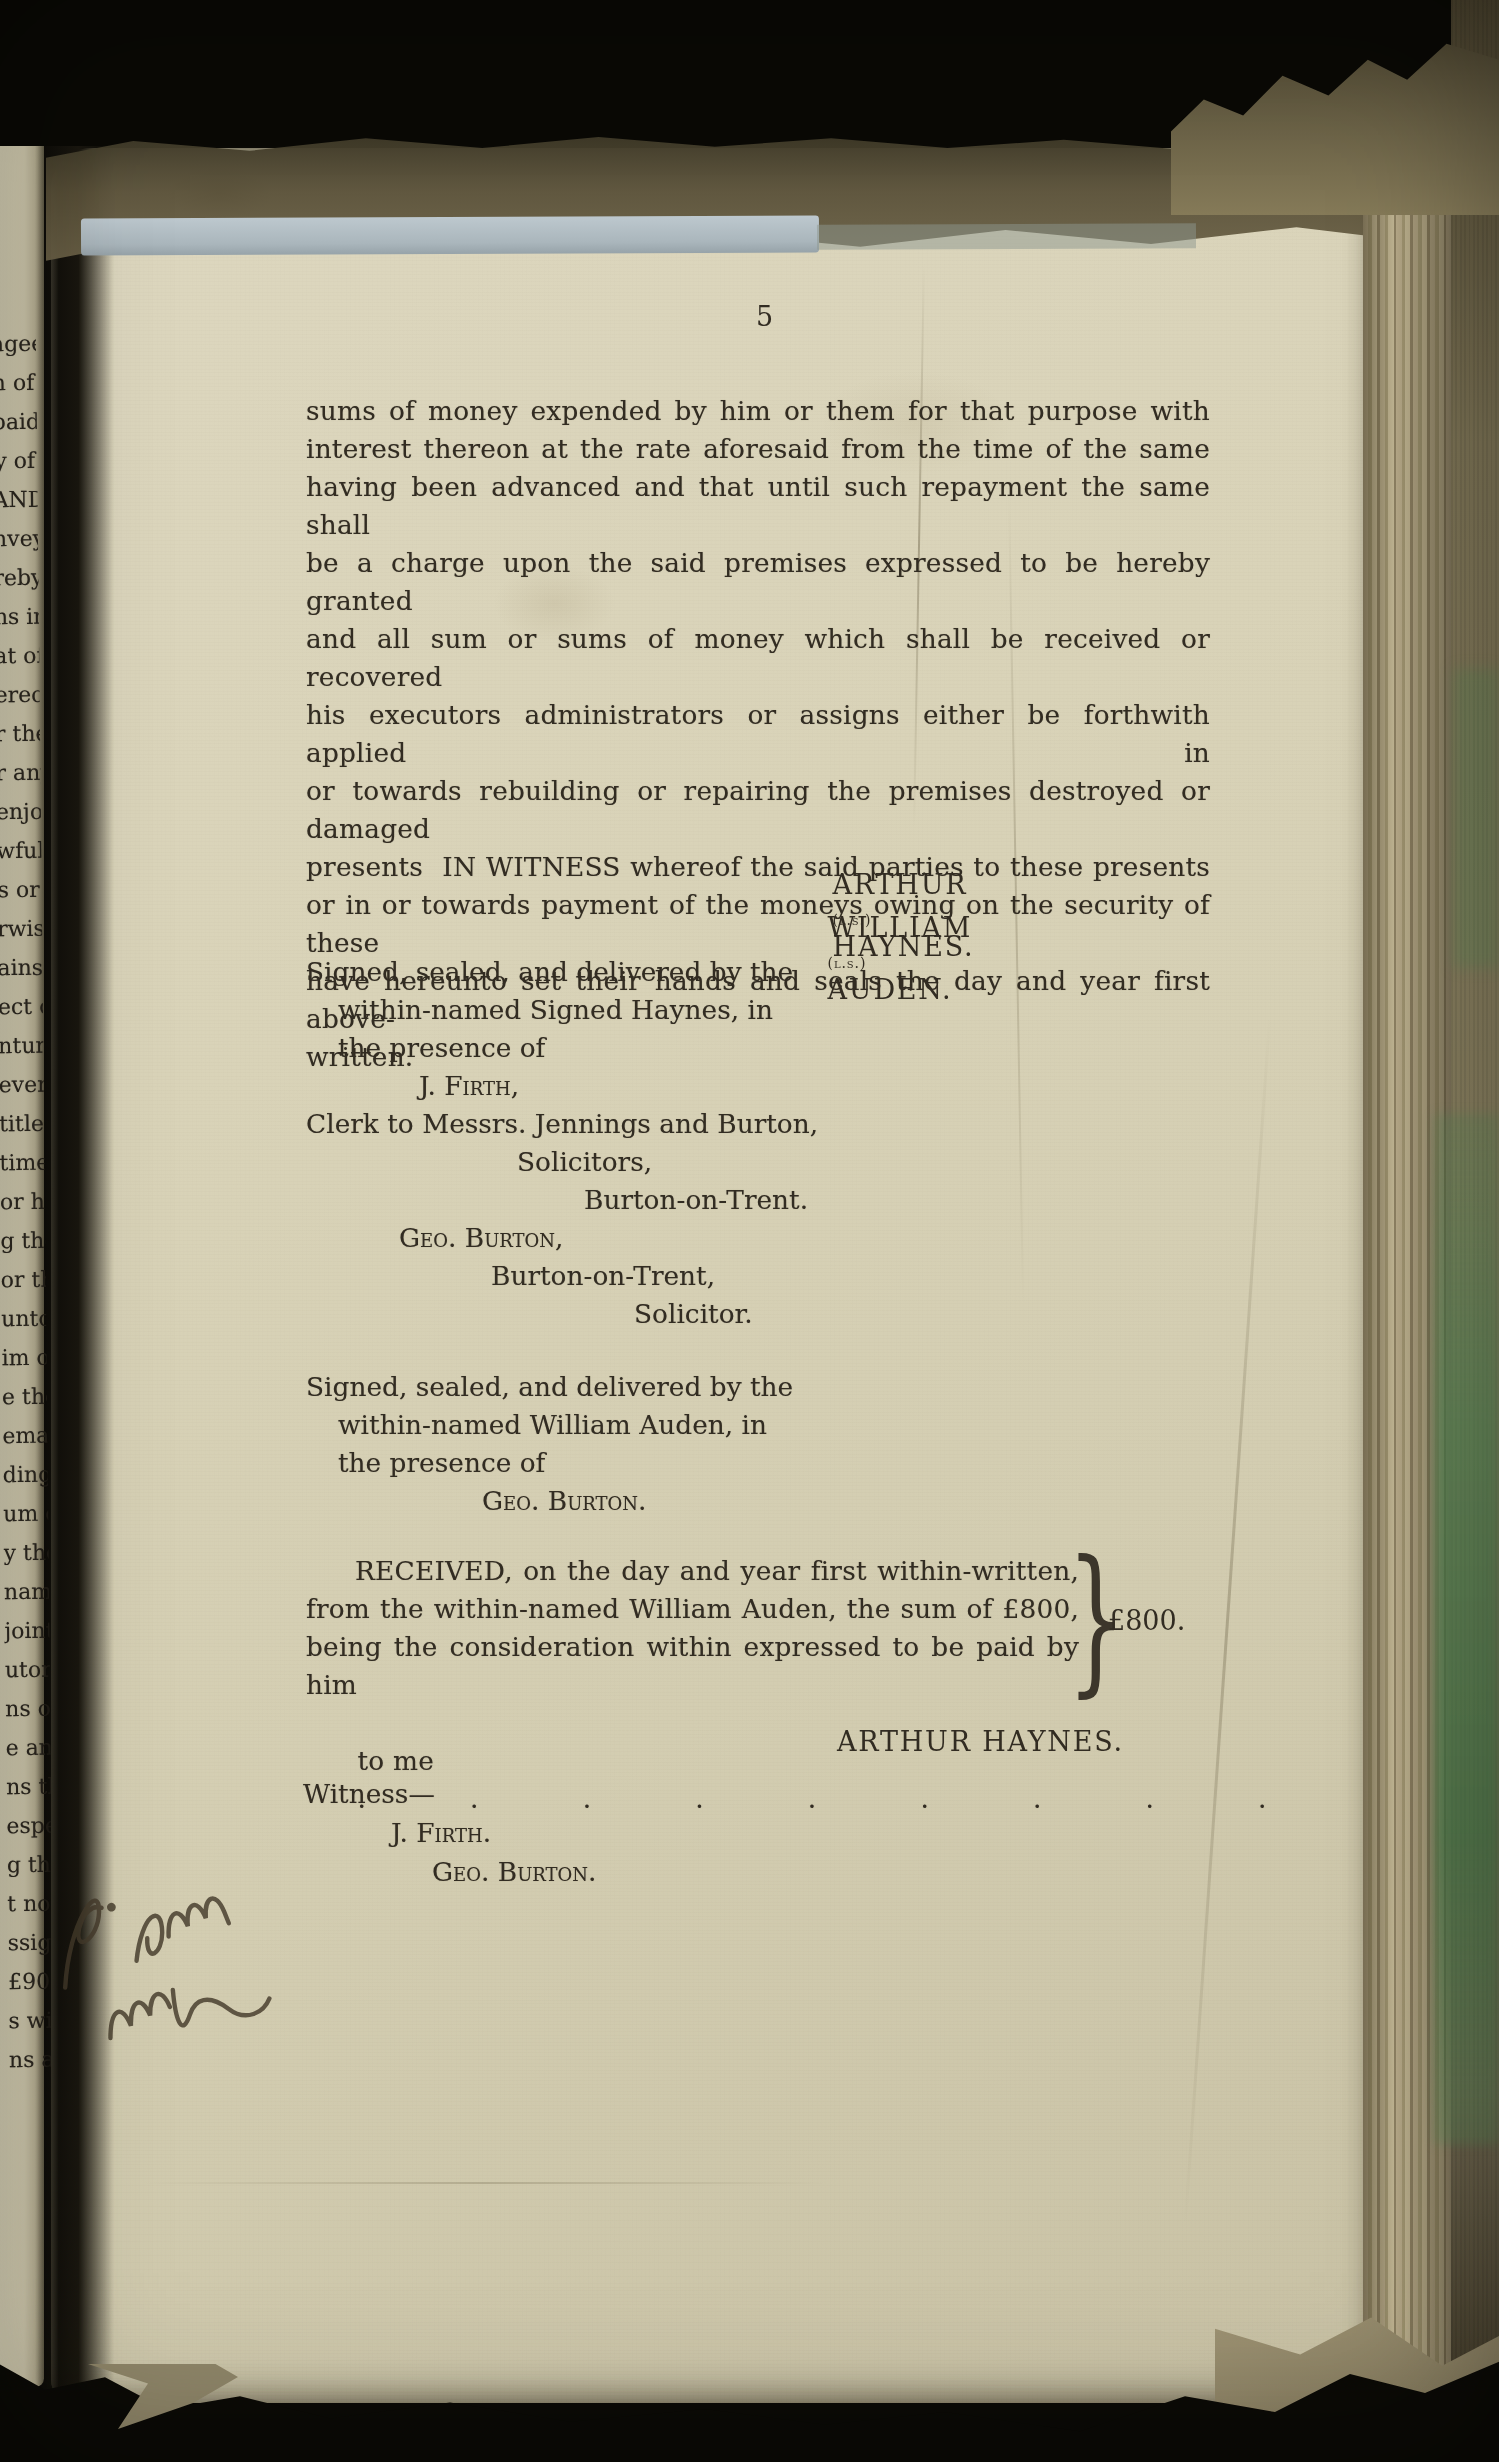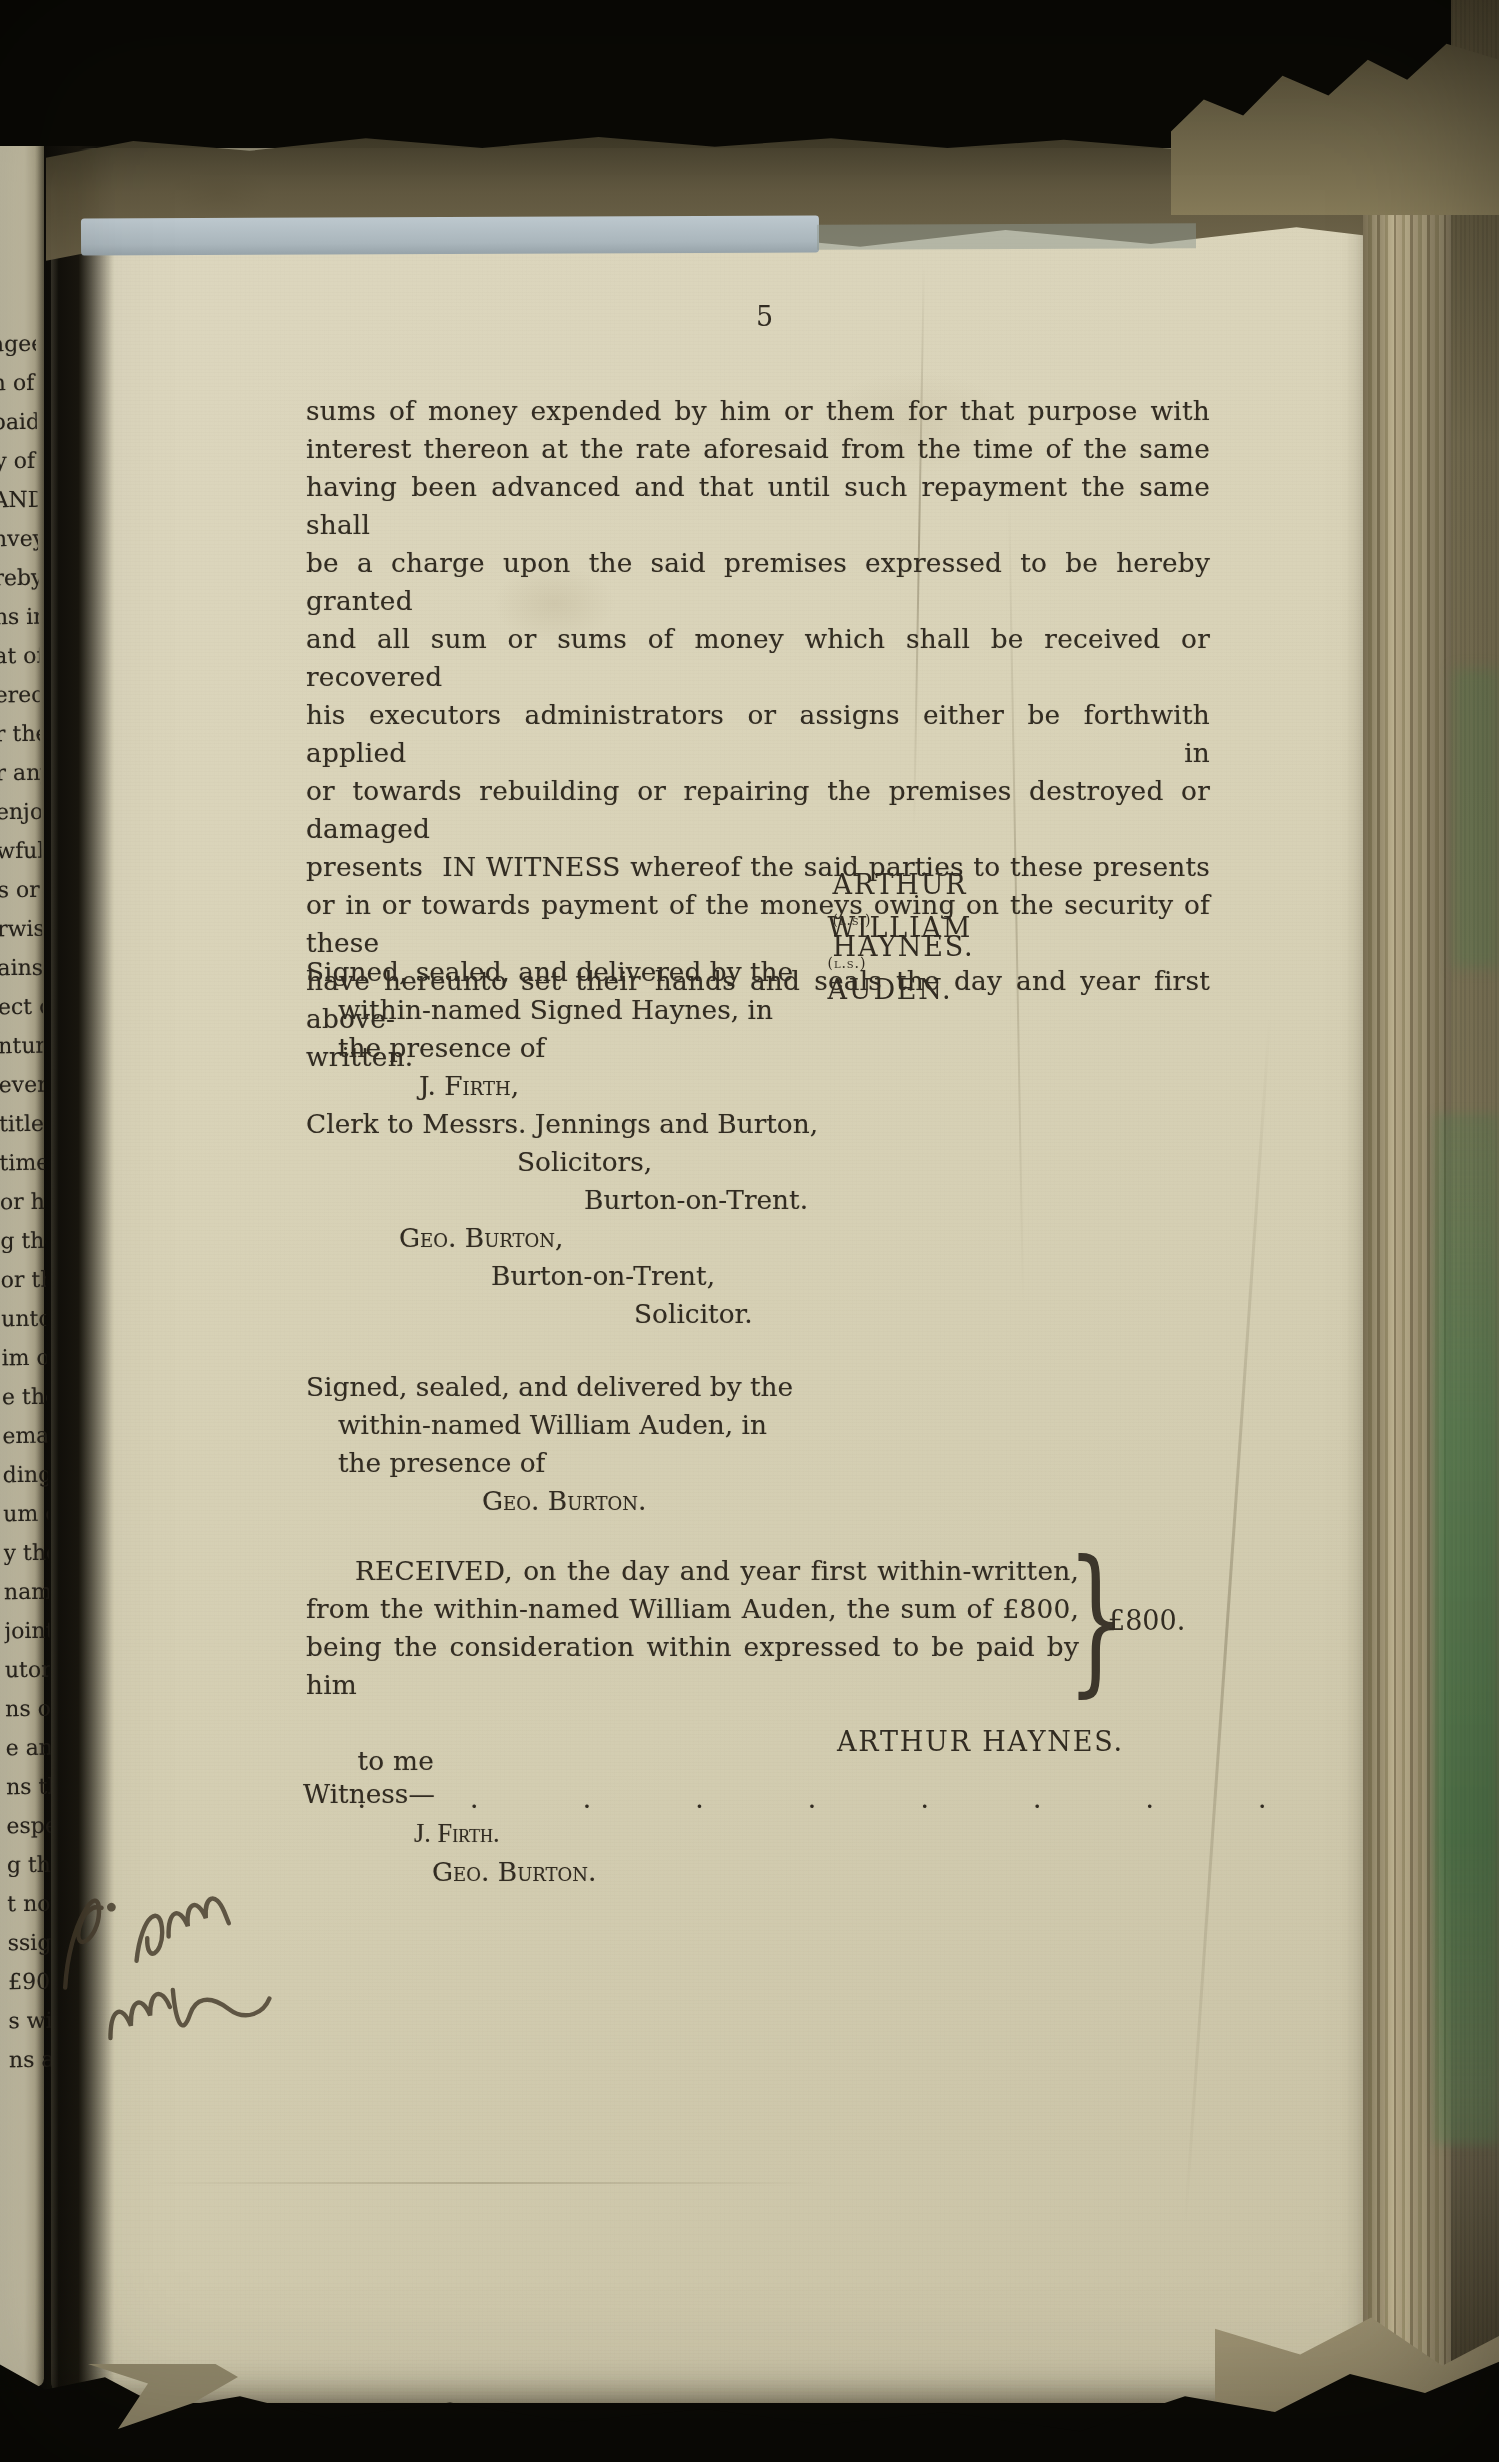--- a/index.html
+++ b/index.html
@@ -147,21 +147,21 @@
       <span style="word-spacing:41px;letter-spacing:1.8px;">.  .  .  .  .  .  .  .  .  .  .</span>
     </div>
   </div>
 
   <div class="txt" style="left:1067px;top:1539px;font-size:148px;line-height:148px;color:#3c362b;transform:scale(.62,1.08);transform-origin:left top;z-index:5;">}</div>
   <div class="txt" style="left:1108px;top:1605px;font-size:27px;z-index:5;">£800.</div>
 
   <div class="txt caps-sig" style="left:837px;top:1726px;z-index:5;">ARTHUR HAYNES.</div>
 
   <div class="txt att-line" style="left:303px;top:1775px;z-index:5;">Witness—</div>
-  <div class="txt att-line sc" style="left:414px;top:1814px;z-index:5;font-family:Liberation Serif, serif;">J. Firth.</div>
+  <div class="txt att-line sc" style="left:391px;top:1814px;z-index:5;">J. Firth.</div>
   <div class="txt att-line sc" style="left:432px;top:1853px;z-index:5;">Geo. Burton.</div>
 
   <svg class="abs" style="left:37px;top:1848px;z-index:6;transform:rotate(-14deg);" width="273" height="238" viewBox="0 0 310 270">
     <g fill="none" stroke="#453b2b" stroke-width="5" stroke-linecap="round" opacity=".82">
       <path d="M 30 128 C 52 56 98 18 88 54 C 80 84 48 94 62 66 C 70 50 84 44 92 50"></path>
       <circle cx="103" cy="52" r="5" fill="#453b2b" stroke="none"></circle>
       <path d="M 116 118 C 134 68 160 60 152 94 C 146 118 126 124 134 96"></path>
       <path d="M 158 100 c 6 -28 20 -32 24 -6 c 4 -26 18 -30 22 -4 c 4 -24 18 -28 22 -2 l 2 14"></path>
       <path d="M 66 196 c 8 -32 22 -36 26 -8 c 6 -28 20 -32 24 -6 c 6 -26 20 -30 24 -4"></path>
       <path d="M 148 160 c -6 38 -2 54 12 32 c 10 -16 26 -18 44 4 c 16 20 38 14 48 0"></path>

